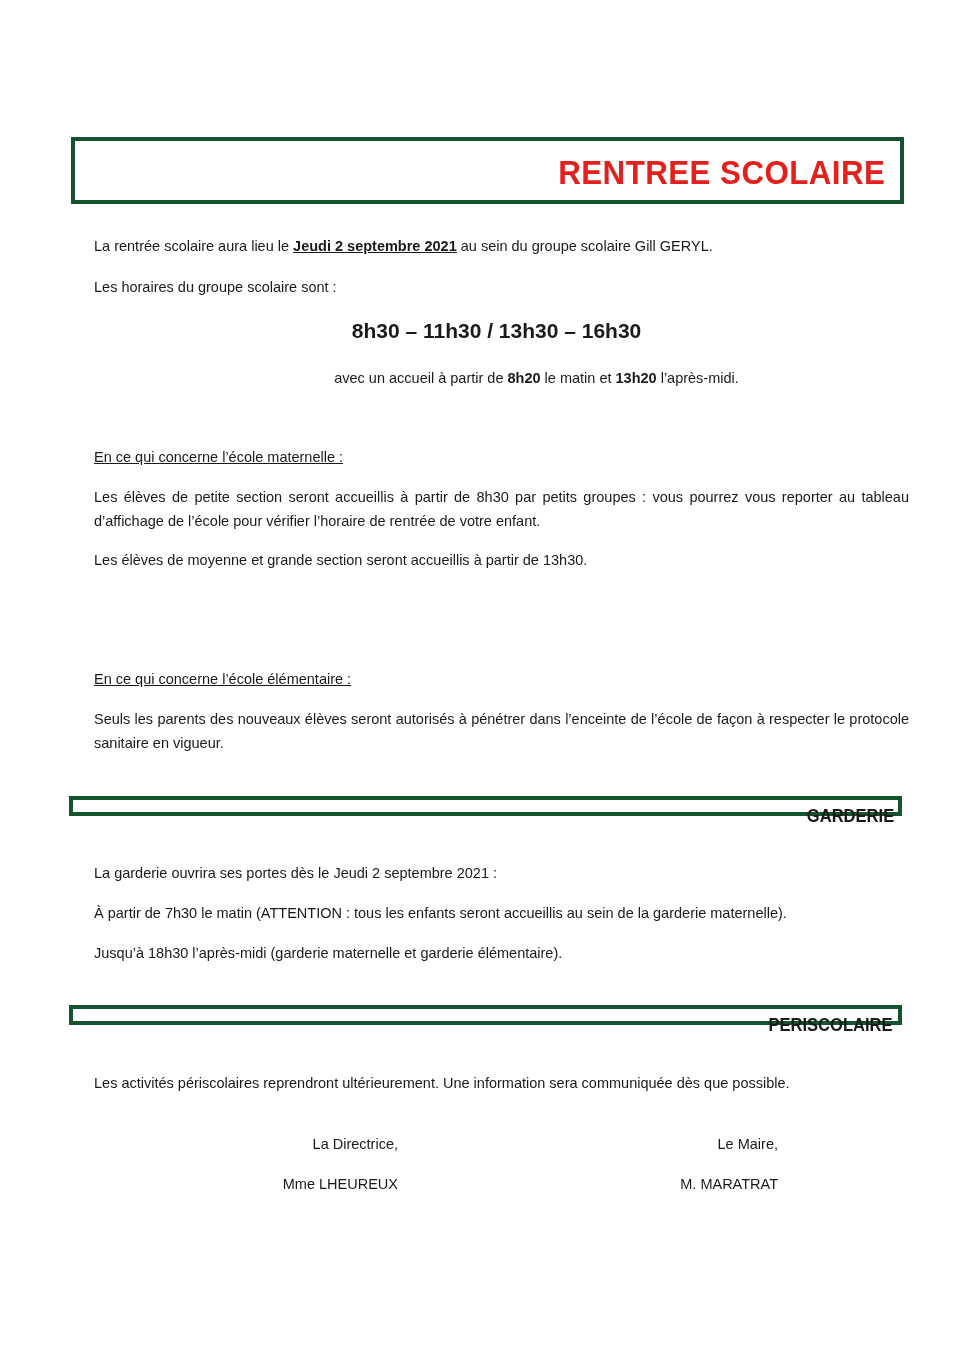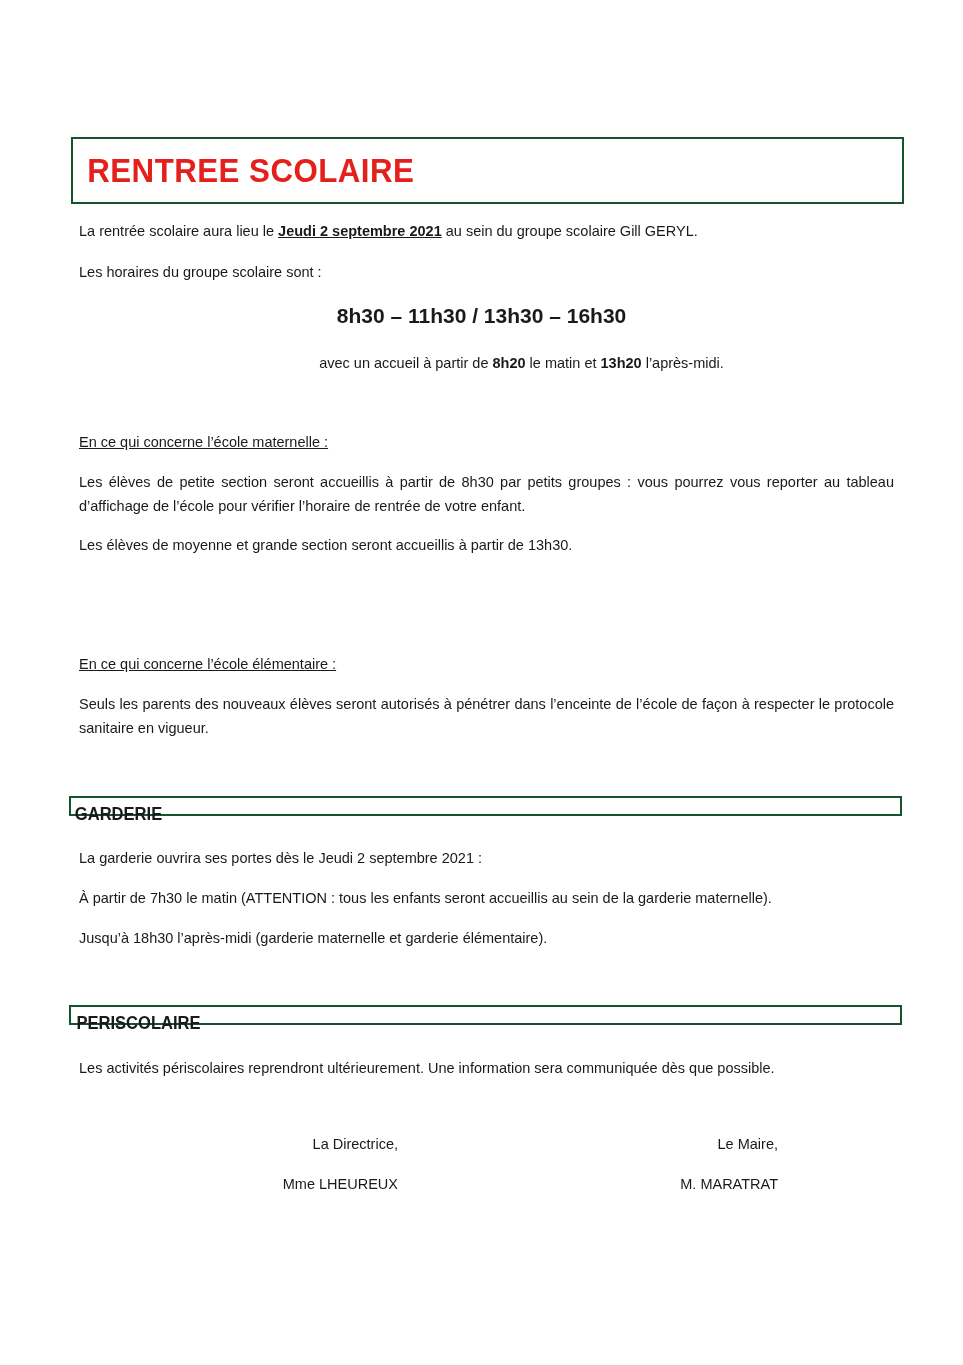--- a/index.html
+++ b/index.html
@@ -1,23 +1,23 @@
 <!DOCTYPE html>
 <html><head>
   <meta charset="utf-8">
   <style>
     html, body { margin: 0; padding: 0; background: #ffffff; }
     body { width: 963px; height: 1365px; position: relative; font-family: "Liberation Sans", sans-serif; color: #1a1a1a; overflow: hidden; }
     .page { position: absolute; left: 0; top: 0; width: 963px; height: 1365px; }
-    .box { position: absolute; border: 2px solid #14532d; box-sizing: border-box; text-align: left; }
+    .box { position: absolute; border: 4px solid #14532d; box-sizing: border-box; text-align: right; }
     .title-box { left: 71px; top: 137px; width: 833px; height: 67px; }
     .title { color: #e3201b; font-weight: bold; font-size: 34px; line-height: 62px; letter-spacing: 0.5px; transform: scaleX(0.92); display: inline-block; }
     .sec-box { left: 69px; width: 833px; height: 20px; }
     .sec-title { font-weight: bold; font-size: 18px; line-height: 33px; display: inline-block; transform: scaleX(0.92); }
-    .p { position: absolute; left: 79px; width: 815px; font-size: 14.5px; line-height: 24px; margin: 0; }
+    .p { position: absolute; left: 79px; width: 815px; font-size: 14.5px; line-height: 24px; margin: 15px; }
     .just { text-align: justify; }
     .center { text-align: center; left: 0; width: 963px; }
     .u { text-decoration: underline; }
     .b { font-weight: bold; }
     .big { font-weight: bold; font-size: 21px; }
     .sig { position: absolute; font-size: 14.5px; text-align: right; width: 200px; }
   </style>
 </head>
 <body>
 

